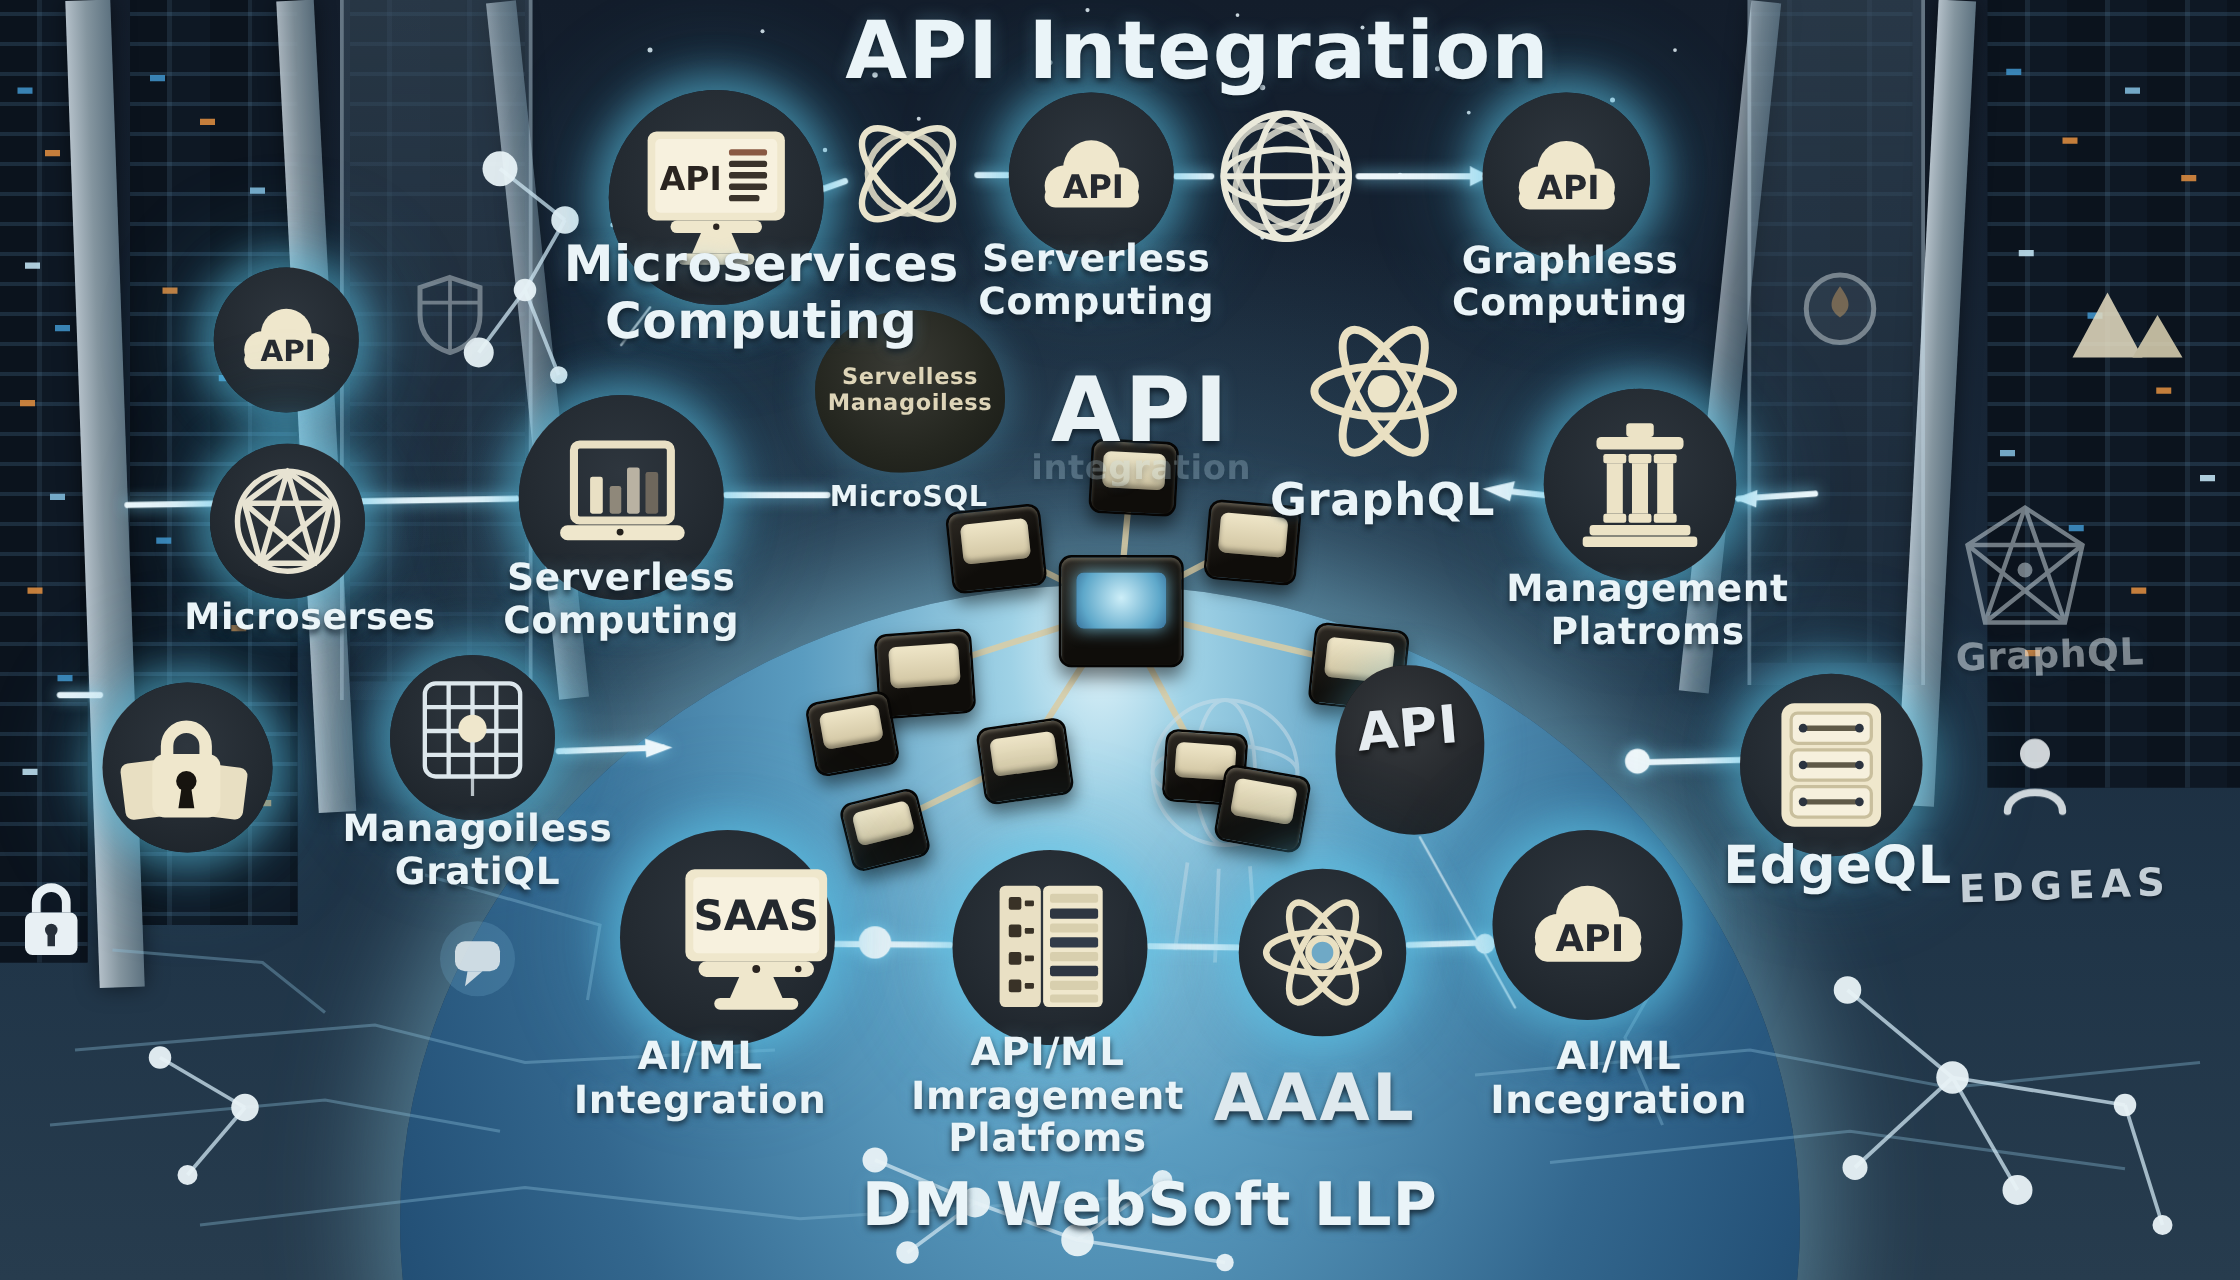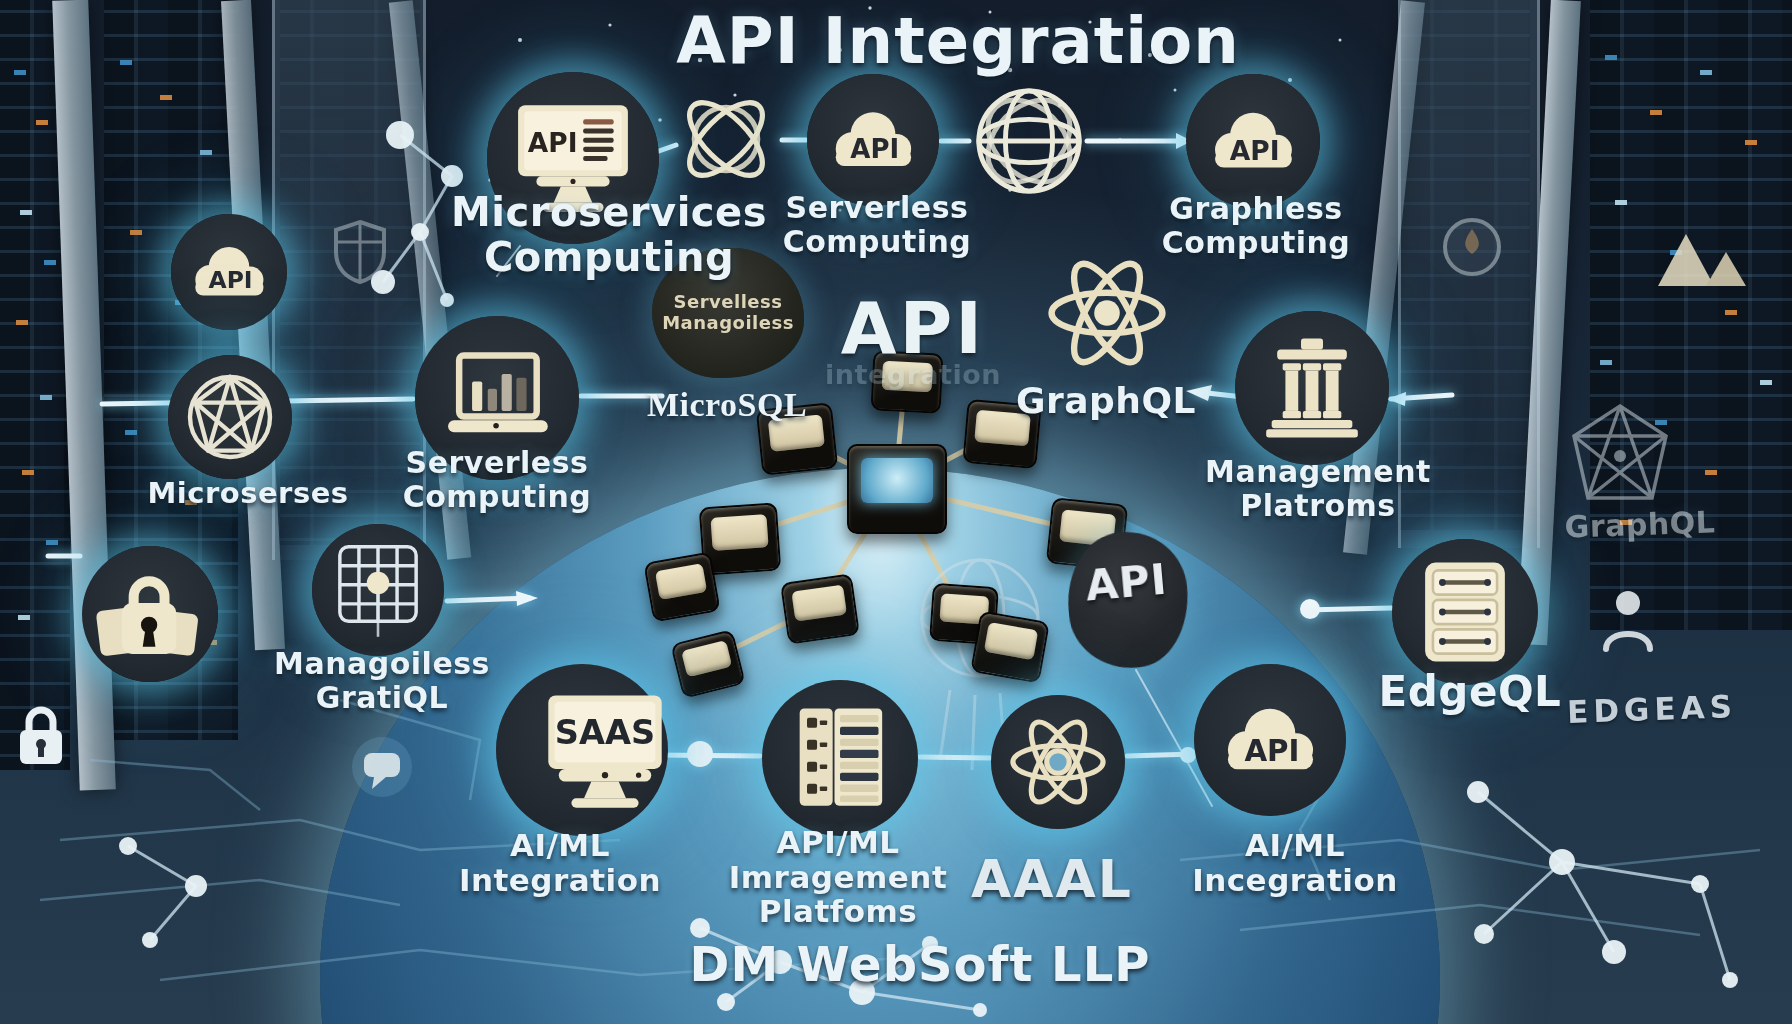--- a/index.html
+++ b/index.html
@@ -509,21 +509,21 @@
 Computing</div>
   <div class="lbl" style="left:1256px;top:192px;font-size:30px;">Graphless
 Computing</div>
 
   <div class="lbl" style="left:248px;top:477px;font-size:29px;">Microserses</div>
   <div class="lbl" style="left:382px;top:647px;font-size:30px;">Managoiless
 GratiQL</div>
 
   <div class="lbl" style="left:497px;top:446px;font-size:30px;">Serverless
 Computing</div>
-  <div class="lbl" style="left:727px;top:386px;font-size:34px;font-family:Liberation Serif, serif;">MicroSQL</div>
+  <div class="lbl" style="left:727px;top:386px;font-size:23px;">MicroSQL</div>
   <div class="lbl" style="left:913px;top:288px;font-size:72px;letter-spacing:3px;color:#e9f2f5;">API</div>
   <div class="lbl ghost" style="left:913px;top:360px;font-size:27px;color:#bcd8e4;">integration</div>
   <div class="lbl" style="left:1106px;top:381px;font-size:36px;">GraphQL</div>
 
   <div class="lbl" style="left:1318px;top:455px;font-size:30px;text-align:center;">Management
 Platroms</div>
   <div class="lbl" style="left:1470px;top:668px;font-size:42px;">EdgeQL</div>
   <div class="lbl" style="left:1652px;top:692px;font-size:31px;letter-spacing:5px;color:#c3ced6;transform:translateX(-50%) rotate(-2deg);text-shadow:0 2px 3px rgba(8,18,28,.6);">EDGEAS</div>
   <div class="lbl" style="left:1640px;top:508px;font-size:30px;opacity:.5;transform:translateX(-50%) rotate(-2deg);">GraphQL</div>
 

